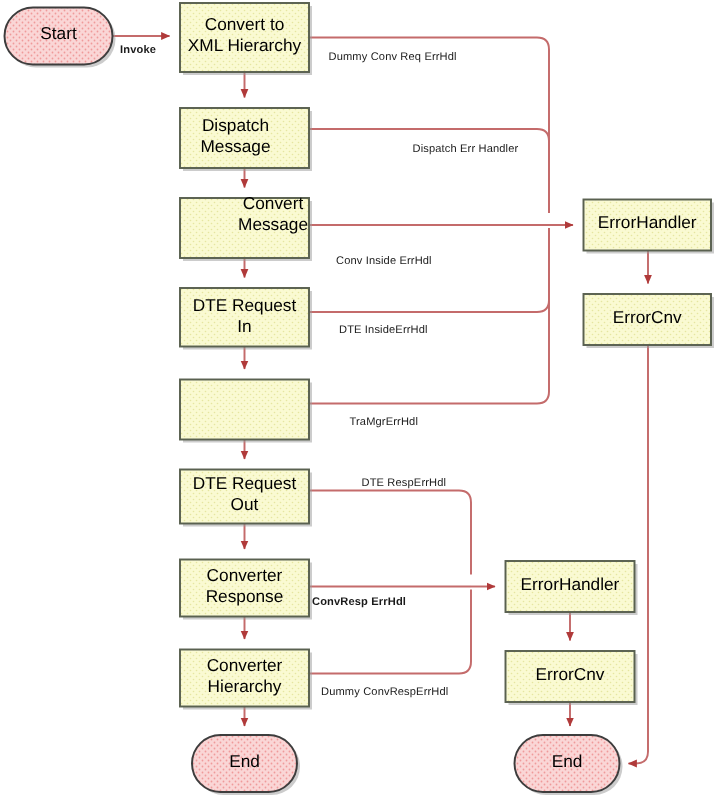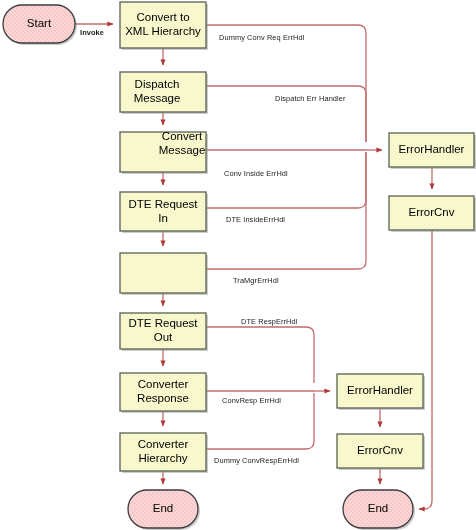--- a/index.html
+++ b/index.html
@@ -206,16 +206,16 @@
   <div class="node-label" style="left:337px;top:434px; width:86px; height:34px;">ErrorCnv</div>
   <div class="node-label" style="left:343px;top:490px; width:70px; height:38px;">End</div>
 
   <div class="edge-label" style="left:80px;  top:28px;font-weight:bold;">Invoke</div>
   <div class="edge-label" style="left:219px; top:33px;">Dummy Conv Req ErrHdl</div>
   <div class="edge-label" style="left:235px; top:94px;margin-left:40px;">Dispatch Err Handler</div>
   <div class="edge-label" style="left:224px; top:169px;">Conv Inside ErrHdl</div>
   <div class="edge-label" style="left:226px; top:215px;">DTE InsideErrHdl</div>
   <div class="edge-label" style="left:233px; top:276px;">TraMgrErrHdl</div>
   <div class="edge-label" style="left:222px; top:317px;margin-left:19px;">DTE RespErrHdl</div>
-  <div class="edge-label" style="left:222px; top:396px;">ConvResp ErrHdl</div>
+  <div class="edge-label" style="left:208px; top:396px;font-weight:bold;">ConvResp ErrHdl</div>
   <div class="edge-label" style="left:214px; top:456px;">Dummy ConvRespErrHdl</div>
 
 </div>
 
 </body></html>

